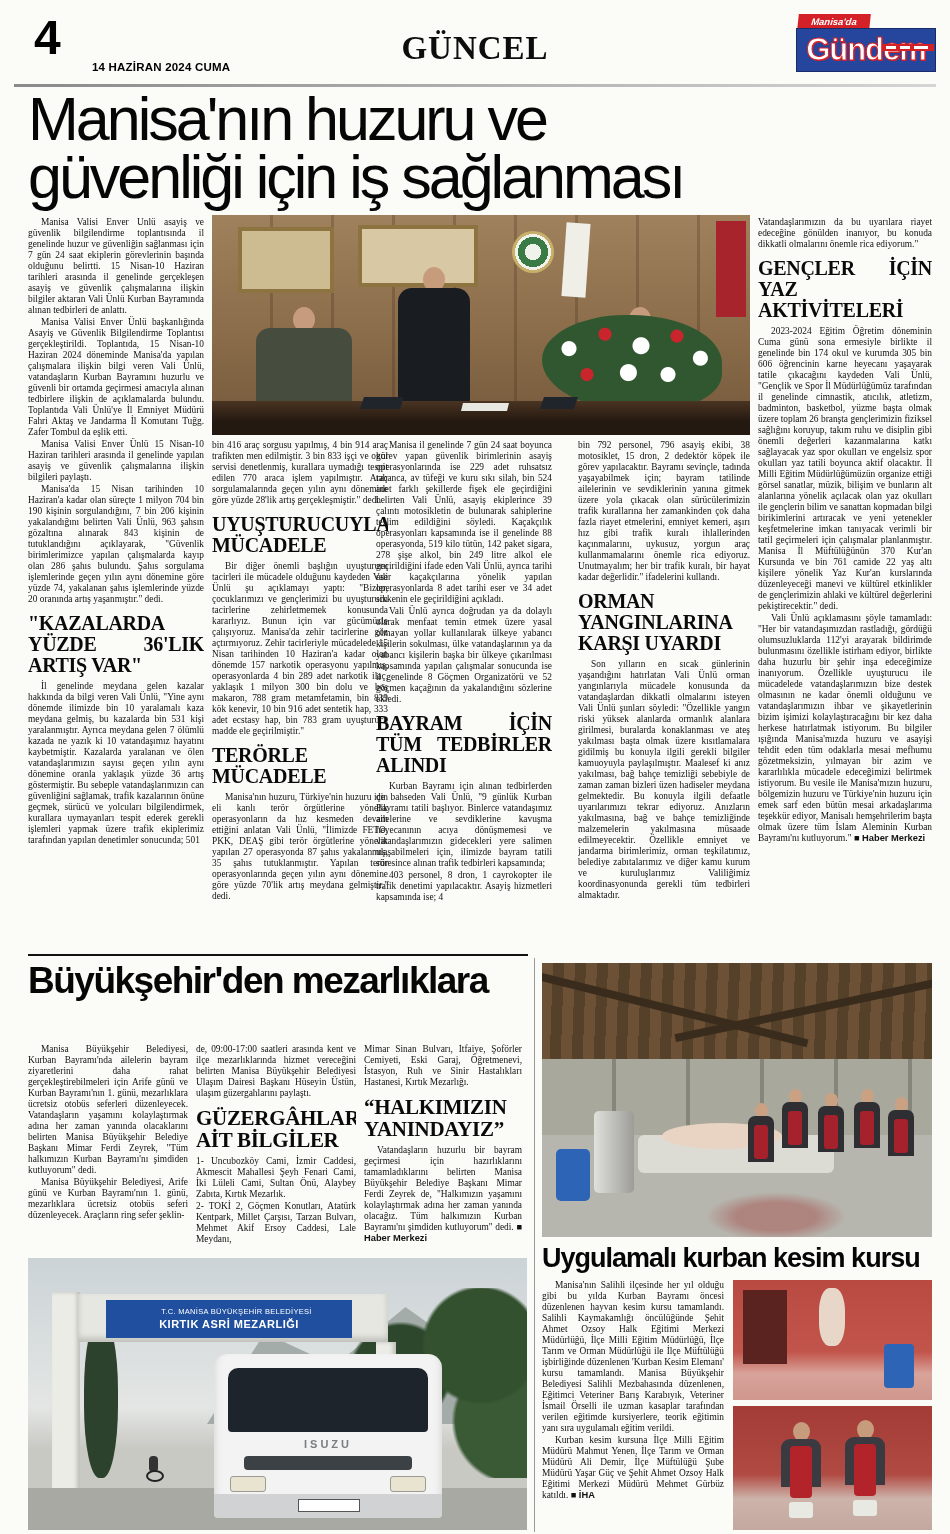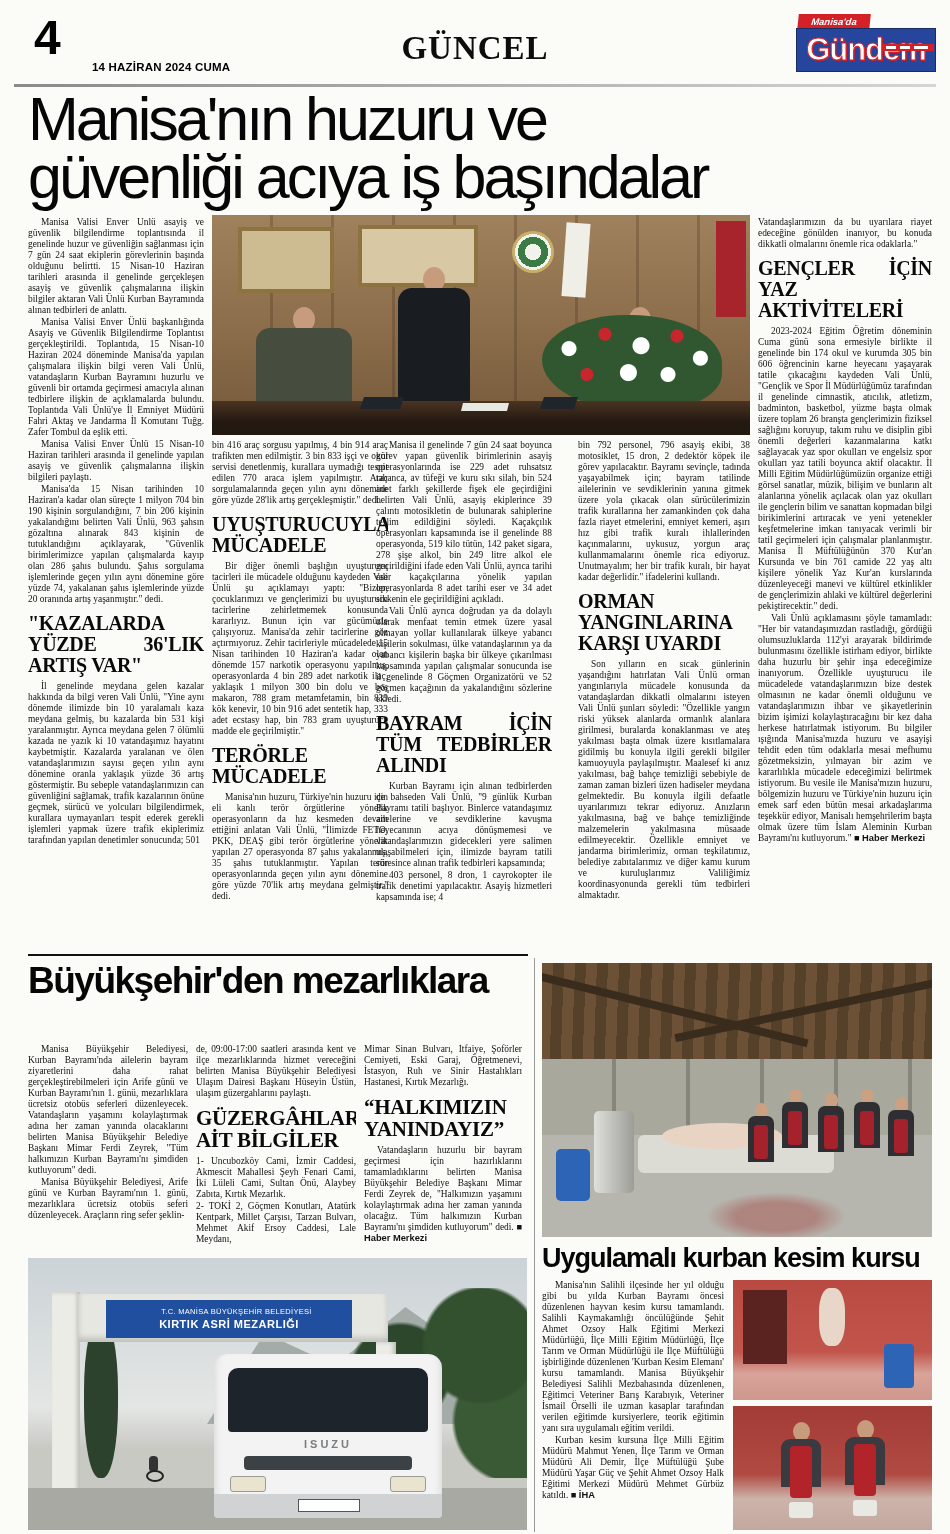--- a/index.html
+++ b/index.html
@@ -165,21 +165,21 @@
     <div class="logo-tab">Manisa'da</div>
     <div class="logo-blue">
       <span class="logo-word">Gündem</span>
       <span class="logo-strip"></span>
     </div>
   </div>
   <div class="hdr-rule"></div>
 
   <h1 class="headline-main" style="margin:0;">
     <span>Manisa'nın huzuru ve</span>
-    <span>güvenliği acıya iş başındalar</span>
+    <span>güvenliği için iş sağlanması</span>
   </h1>
 
   <div class="photo ph-meeting">
     <div class="pm-panels"></div>
     <div class="pm-frame f1"></div>
     <div class="pm-frame f2"></div>
     <div class="pm-emblem"></div>
     <div class="pm-flag-white"></div>
     <div class="pm-flag-red"></div>
     <div class="person p-left">
@@ -226,21 +226,21 @@
     <p>403 personel, 8 dron, 1 cayrokopter ile trafik denetimi yapılacaktır. Asayiş hizmetleri kapsamında ise; 4</p>
   </div>
 
   <div class="col" style="left:578px;top:440px;width:172px;height:512px;">
     <p class="ni">bin 792 personel, 796 asayiş ekibi, 38 motosiklet, 15 dron, 2 dedektör köpek ile görev yapılacaktır. Bayramı sevinçle, tadında yaşayabilmek için; bayram tatilinde ailelerinin ve sevdiklerinin yanına gitmek üzere yola çıkacak olan sürücülerimizin trafik kurallarına her zamankinden çok daha fazla riayet etmelerini, emniyet kemeri, aşırı hız gibi trafik kuralı ihlallerinden kaçınmalarını, uykusuz, yorgun araç kullanmamalarını önemle rica ediyoruz. Unutmayalım; her bir trafik kuralı, bir hayat kadar değerlidir." ifadelerini kullandı.</p>
     <div class="subhead">ORMAN YANGINLARINA KARŞI UYARDI</div>
     <p>Son yılların en sıcak günlerinin yaşandığını hatırlatan Vali Ünlü orman yangınlarıyla mücadele konusunda da vatandaşlardan dikkatli olmalarını isteyen Vali Ünlü şunları söyledi: "Özellikle yangın riski yüksek alanlarda ormanlık alanlara girilmesi, buralarda konaklanması ve ateş yakılması başta olmak üzere kısıtlamalara gidilmiş bu konuyla ilgili gerekli bilgiler kamuoyuyla paylaşılmıştır. Maalesef ki anız yakılması, bağ bahçe temizliği sebebiyle de zaman zaman bizleri üzen hadiseler meydana gelmektedir. Bu konuyla ilgili defaatle uyarılarımızı tekrar ediyoruz. Anızların yakılmasına, bağ ve bahçe temizliğinde malzemelerin yakılmasına müsaade edilmeyecektir. Özellikle emniyet ve jandarma birimlerimiz, orman teşkilatımız, belediye zabıtalarımız ve diğer kamu kurum ve kuruluşlarımız Valiliğimiz koordinasyonunda gerekli tüm tedbirleri almaktadır.</p>
   </div>
 
   <div class="col" style="left:758px;top:217px;width:174px;height:736px;">
-    <p class="ni">Vatandaşlarımızın da bu uyarılara riayet edeceğine gönülden inanıyor, bu konuda dikkatli olmalarını önemle rica odaklarla."</p>
+    <p class="ni">Vatandaşlarımızın da bu uyarılara riayet edeceğine gönülden inanıyor, bu konuda dikkatli olmalarını önemle rica ediyorum."</p>
     <div class="subhead">GENÇLER İÇİN YAZ AKTİVİTELERİ</div>
     <p>2023-2024 Eğitim Öğretim döneminin Cuma günü sona ermesiyle birlikte il genelinde bin 174 okul ve kurumda 305 bin 606 öğrencinin karne heyecanı yaşayarak tatile çıkacağını kaydeden Vali Ünlü, "Gençlik ve Spor İl Müdürlüğümüz tarafından il genelinde cimnastik, atıcılık, atletizm, badminton, basketbol, yüzme başta olmak üzere toplam 26 branşta gençlerimizin fiziksel sağlığını koruyup, takım ruhu ve disiplin gibi önemli değerleri kazanmalarına katkı sağlayacak yaz spor okulları ve engelsiz spor okulları yaz tatili boyunca aktif olacaktır. İl Milli Eğitim Müdürlüğümüzün organize ettiği görsel sanatlar, müzik, bilişim ve bunların alt alanlarına yönelik açılacak olan yaz okulları ile gençlerin bilim ve sanattan kopmadan bilgi birikimlerini artıracak ve yeni yetenekler keşfetmelerine imkan tanıyacak verimli bir tatil geçirmeleri için çalışmalar planlanmıştır. Manisa İl Müftülüğünün 370 Kur'an Kursunda ve bin 761 camide 22 yaş altı kişilere yönelik Yaz Kur'an kurslarında düzenleyeceği manevi ve kültürel etkinlikler de gençlerimizin ahlaki ve kültürel değerlerini pekiştirecektir." dedi.</p>
     <p><span>Vali Ünlü açıklamasını şöyle tamamladı: "Her bir vatandaşımızdan rastladığı, gördüğü olumsuzluklarda 112'yi arayarak bildirimde bulunmasını özellikle istirham ediyor, birlikte daha huzurlu bir şehir inşa edeceğimize inanıyorum. Özellikle uyuşturucu ile mücadelede vatandaşlarımızın bize destek olmasının ne kadar önemli olduğunu ve vatandaşlarımızın ihbar ve şikayetlerinin bizim işimizi kolaylaştıracağını bir kez daha herkese hatırlatmak istiyorum. Bu bilgiler ışığında Manisa'mızda huzuru ve asayişi tehdit eden tüm odaklarla mesai mefhumu gözetmeksizin, yılmayan bir azim ve kararlılıkla mücadele edeceğimizi belirtmek istiyorum. Bu vesile ile Manisa'mızın huzuru, bölgemizin huzuru ve Türkiye'nin huzuru için emek sarf eden bütün mesai arkadaşlarıma teşekkür ediyor, Manisalı hemşehrilerim başta olmak üzere tüm İslam Aleminin Kurban Bayramı'nı kutluyorum."</span> <span class="byl">■ Haber Merkezi</span></p>
   </div>
 
   <div class="rule-a2"></div>
   <div class="vdiv"></div>
 
   <h2 class="a2-headline" style="margin:0;">
     <span>Büyükşehir'den mezarlıklara</span>

